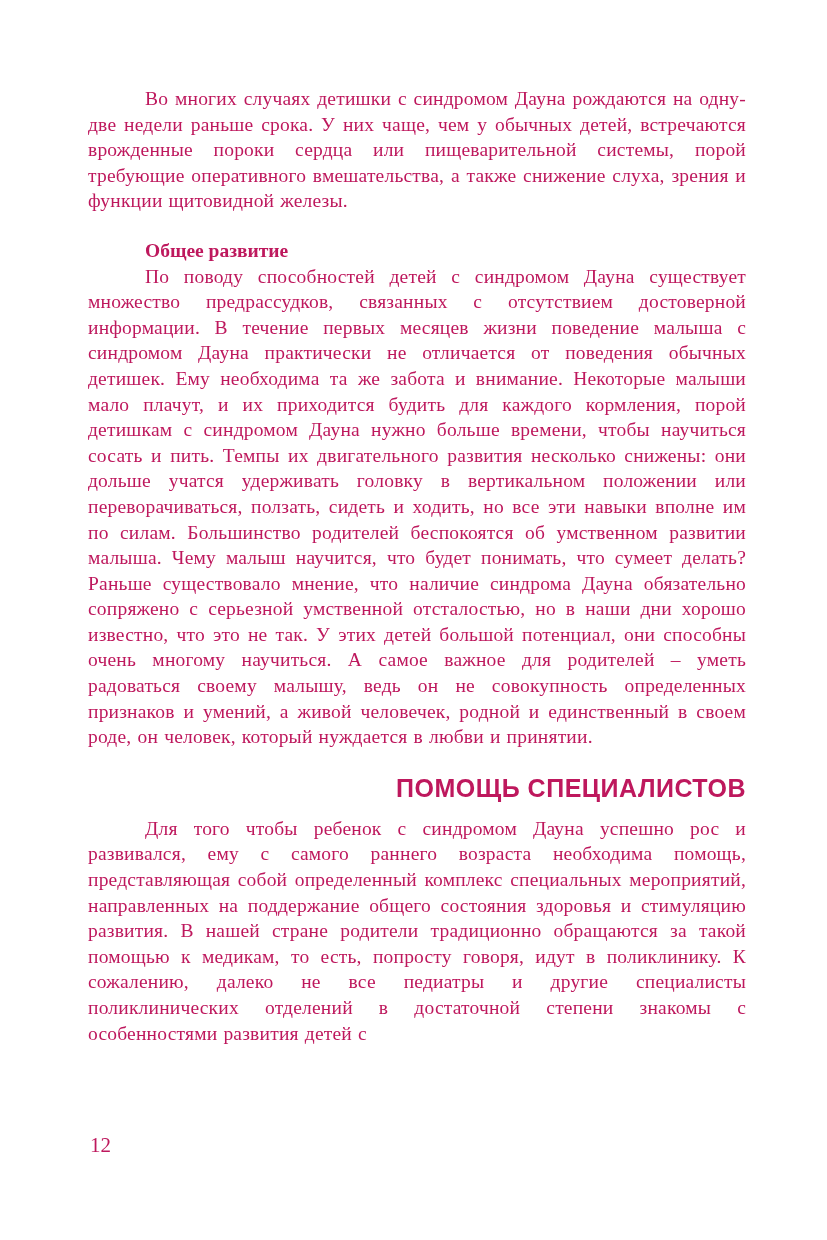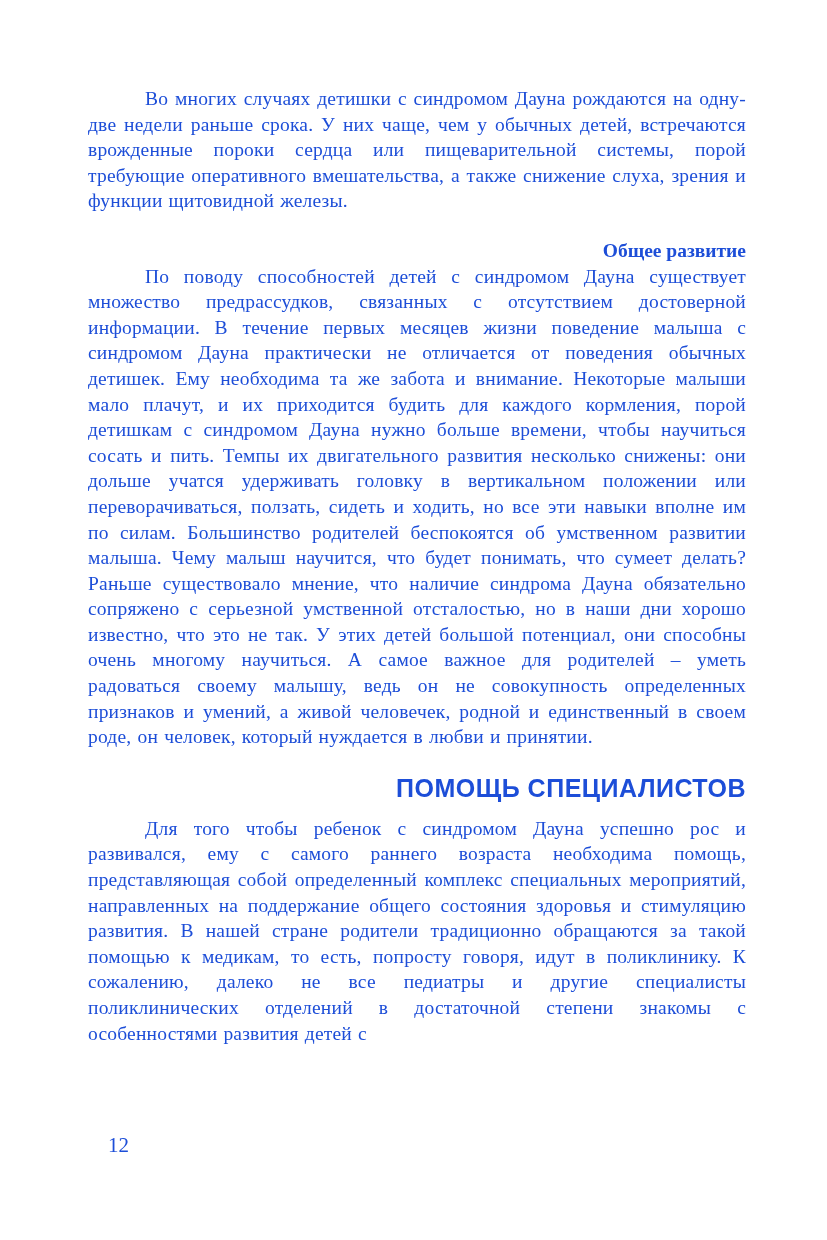--- a/index.html
+++ b/index.html
@@ -5,21 +5,21 @@
   html, body {
     margin: 0;
     padding: 0;
     background: #ffffff;
   }
   .page {
     position: relative;
     width: 817px;
     height: 1240px;
     background: #ffffff;
-    color: #1d4ed8;
+    color: #be185d;
     font-family: "Liberation Serif", serif;
     overflow: hidden;
     box-sizing: border-box;
   }
   .content {
     position: absolute;
     left: 88px;
     top: 86px;
     width: 658px;
   }
@@ -31,34 +31,33 @@
     text-indent: 57px;
     letter-spacing: 0.2px;
     word-spacing: 1px;
   }
   .subheading {
     margin: 24px 0 0 0;
     font-size: 19.5px;
     line-height: 25.6px;
     font-weight: bold;
     text-indent: 57px;
-    text-align: right;
   }
   .section-heading {
     margin: 22px 0 12px 0;
     font-family: "Liberation Sans", sans-serif;
     font-size: 25px;
     line-height: 32px;
     font-weight: bold;
     text-align: right;
     letter-spacing: 0.5px;
   }
   .page-number {
     position: absolute;
-    left: 108px;
+    left: 90px;
     top: 1132px;
     font-size: 21px;
     line-height: 26px;
   }
 </style>
 </head>
 <body>
 
 <div class="page">
   <div class="content">

